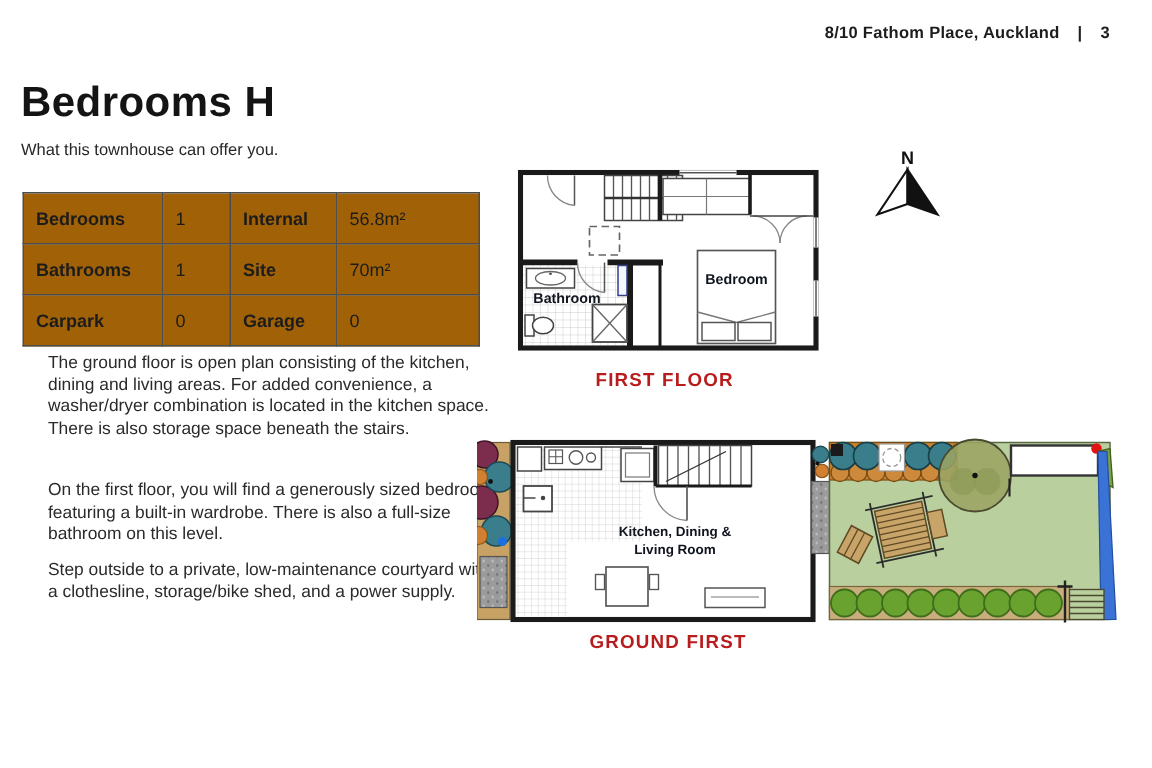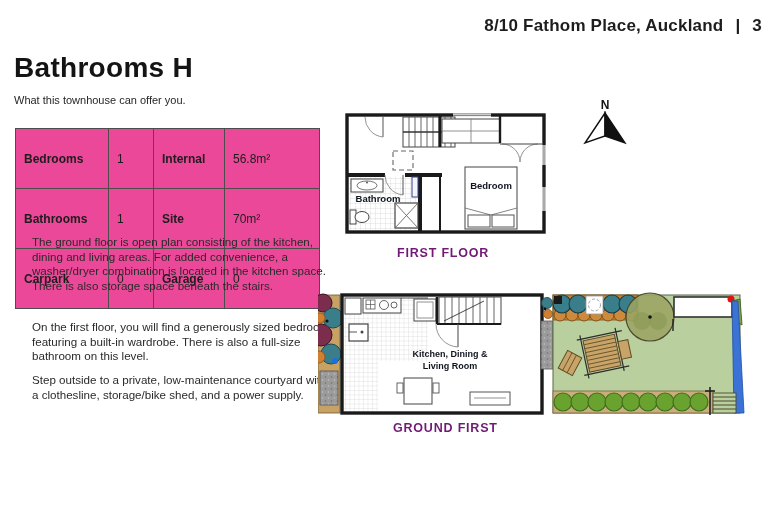--- a/index.html
+++ b/index.html
@@ -1,51 +1,51 @@
 <!DOCTYPE html>
 <html><head>
 <meta charset="utf-8">
 <style>
   html,body{margin:0;padding:0;background:#fff;}
   #page{position:relative;width:768px;height:512px;background:#ffffff;overflow:hidden;
         font-family:"Liberation Sans","DejaVu Sans",sans-serif;color:#1f1f1f;}
   
-  .hdr{position:absolute;top:16px;right:6px;font-size:17px;font-weight:700;color:#1d1d1d;
+  .hdr{position:absolute;top:16px;right:28px;font-size:11px;font-weight:700;color:#1d1d1d;
        display:flex;align-items:center;gap:12px;letter-spacing:.2px;}
   
   .title{position:absolute;left:14px;top:52px;font-size:28px;font-weight:800;color:#141414;letter-spacing:.3px;}
   .subtitle{position:absolute;left:14px;top:94px;font-size:11px;color:#262626;}
   table.specs{position:absolute;left:15px;top:128px;border-collapse:collapse;font-size:12px;}
-  table.specs td{border:1.4px solid #4d4d4d;height:25px;padding:17px 8px;background:#ec4899;color:#1c1c1c;}
+  table.specs td{border:1.4px solid #4d4d4d;height:25px;padding:4px 8px;background:#a16207;color:#1c1c1c;}
   td.lbl{font-weight:700;width:76px;}
   td.lbl2{font-weight:700;width:54px;}
   td.val1{width:28px;}
   td.val2{width:78px;}
   .para{position:absolute;left:32px;width:302px;font-size:11.6px;line-height:14.6px;color:#2a2a2a;}
   .p1{top:235px}.p2{top:320px}.p3{top:373px}
   
-  .cap{position:absolute;font-size:12.5px;font-weight:800;letter-spacing:.8px;color:#701a75;}
+  .cap{position:absolute;font-size:12.5px;font-weight:800;letter-spacing:.8px;color:#b91c1c;}
   .cap-first{left:397px;top:246px;}
   .cap-ground{left:393px;top:421px;}
   .plan{position:absolute;}
   svg text{font-family:"Liberation Sans","DejaVu Sans",sans-serif;}
   .roomlabel{font-weight:700;fill:#10141f;}
 </style>
 </head>
 <body>
 
 <div id="page">
 
   <div class="hdr">
     <span>8/10 Fathom Place, Auckland</span>
     <span>|</span>
     <span>3</span>
   </div>
 
-  <div class="title">Bathrooms H</div>
+  <div class="title">Bedrooms H</div>
   <div class="subtitle">What this townhouse can offer you.</div>
 
   <table class="specs">
     <tbody>
         <tr>
       <td class="lbl">Bedrooms</td>
       <td class="val1">1</td>
       <td class="lbl2">Internal</td>
       <td class="val2">56.8m²</td>
     </tr>

